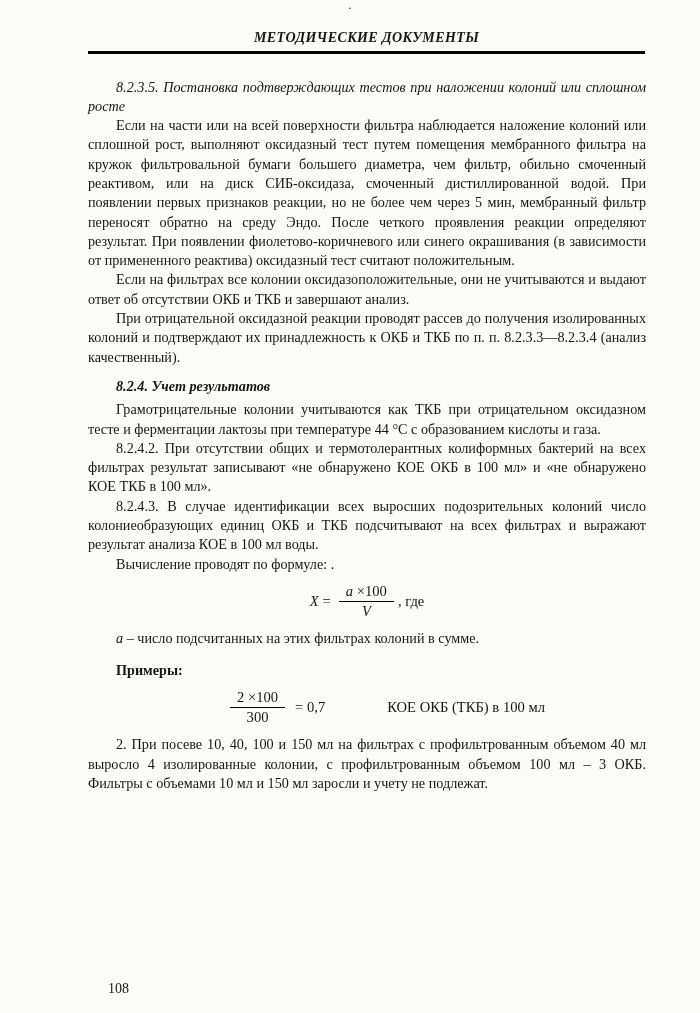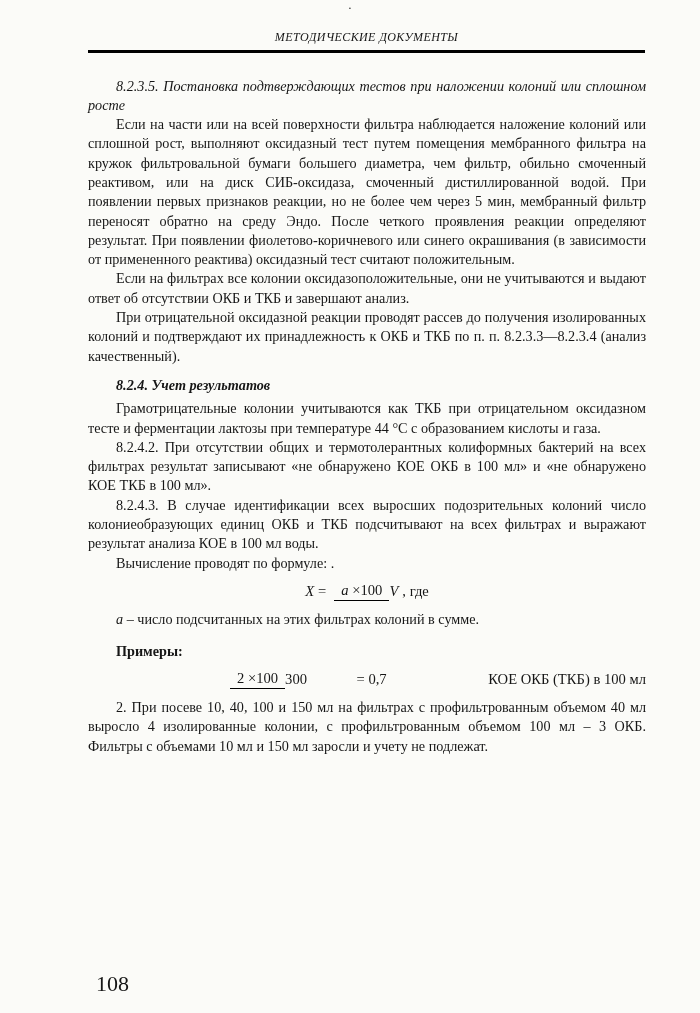--- a/index.html
+++ b/index.html
@@ -20,23 +20,23 @@
     text-align: center;
     font-size: 13px;
     color: #333;
   }
   .header {
     margin: 30px 55px 0 88px;
     text-align: center;
   }
   .header-title {
     font-family: "Liberation Serif", serif;
-    font-weight: normal;
+    font-weight: bold;
     font-style: italic;
-    font-size: 12px;
+    font-size: 14px;
     letter-spacing: 0.4px;
   }
   .header-rule {
     height: 2.5px;
     background: #000;
     margin-top: 5px;
   }
   .content {
     margin: 24px 54px 0 88px;
     font-size: 14.2px;
@@ -61,44 +61,44 @@
     display: flex;
     align-items: center;
     justify-content: center;
     margin: 9px 0;
     text-align: left;
     text-indent: 0;
     font-size: 14.6px;
   }
   .frac {
     display: inline-flex;
-    flex-direction: row;
+    flex-direction: column;
     text-align: center;
     line-height: 1.18;
     margin: 0 4px;
   }
   .frac .num { padding: 0 7px 1px; border-bottom: 1.4px solid #000; }
   .frac .den { padding-top: 1px; }
   .formula1 .eq { margin: 0 4px; }
   .formula2 {
-    justify-content: space-between;
+    justify-content: flex-start;
     margin-left: 138px;
   }
   .formula2 .result { margin-left: 6px; }
   .formula2 .f2-label { margin-left: 62px; }
   .defs {
     padding-left: 28px;
     text-align: left;
   }
   .def-line { text-indent: 0; }
   .page-number {
     position: absolute;
-    left: 96px;
+    left: 108px;
     bottom: 16px;
-    font-size: 22px;
+    font-size: 14px;
   }
 </style>
 </head>
 <body>
 
 <div class="page">
 
   <div class="top-mark">·</div>
 
   <div class="header">

